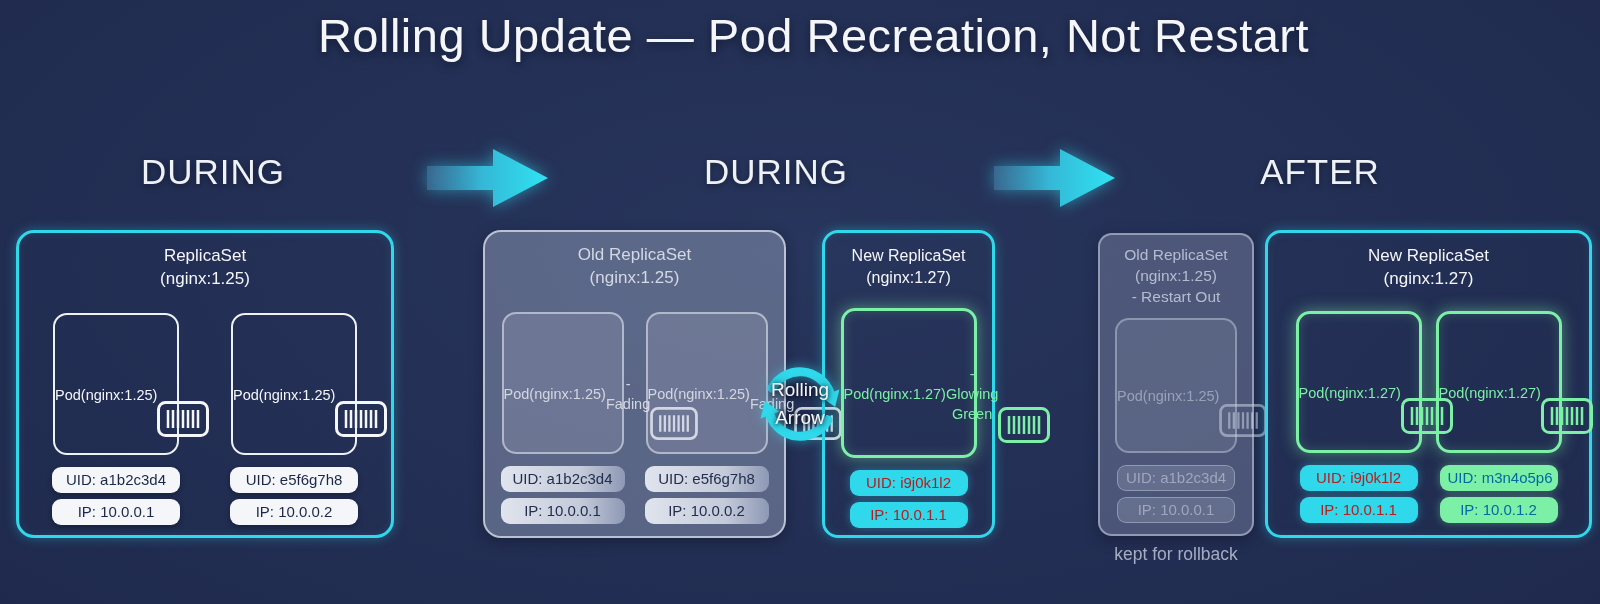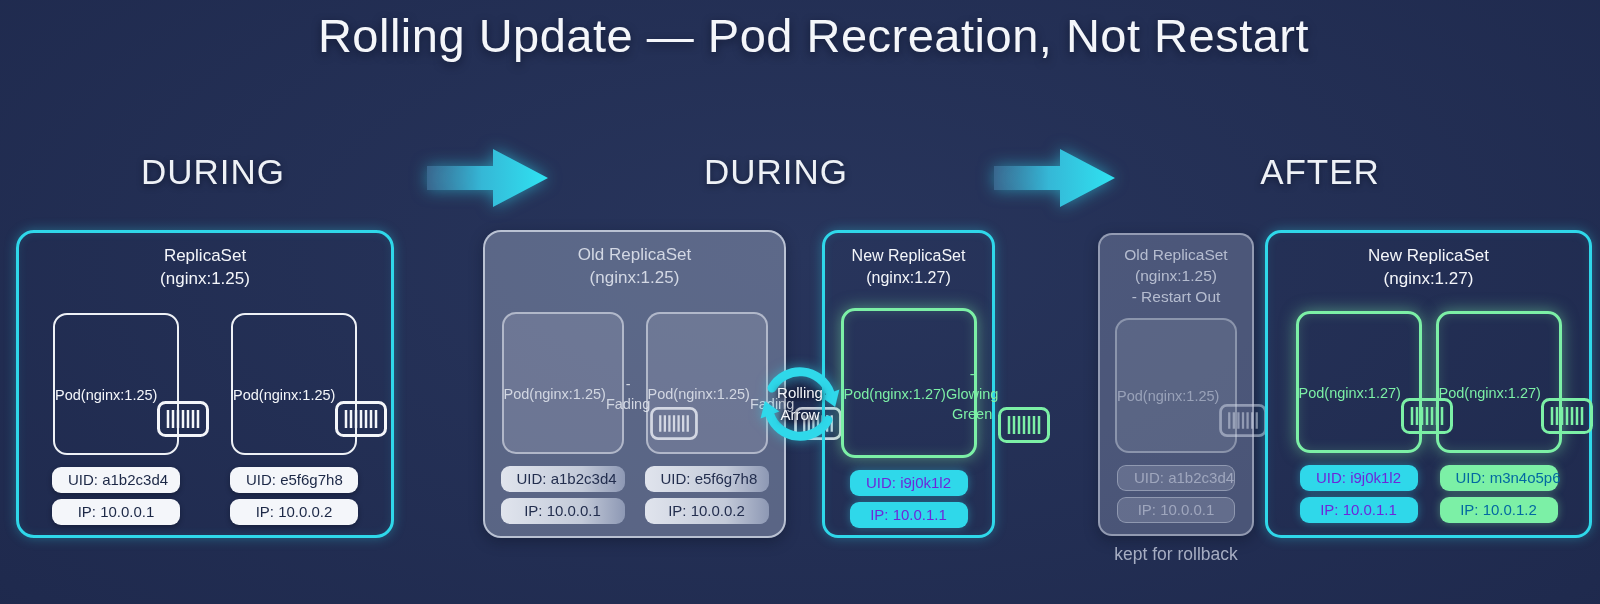--- a/index.html
+++ b/index.html
@@ -47,36 +47,36 @@
   .pod-green{border:3px solid #7cf0a6;color:#7cf0a6;box-shadow:0 0 16px rgba(124,240,166,.5), inset 0 0 12px rgba(124,240,166,.2);}
   .pod-green.big{width:136px;height:150px;}
   .pod-green.std{width:126px;height:142px;}
   .pod-line{font-size:14.5px;line-height:1.38;text-align:center;}
   .cicon{margin-top:auto;margin-bottom:16px;}
   .cicon svg{display:block;}
 
   .badge{
     box-sizing:border-box;margin-top:6px;height:26px;border-radius:9px;
     font-size:15px;font-weight:500;text-align:center;line-height:26px;
-    padding:0 16px;white-space:nowrap;
+    padding:0 8px;white-space:nowrap;
   }
   .badge.first{margin-top:12px;}
   .badge-white{background:#f4f6fa;color:#1c2846;box-shadow:0 2px 5px rgba(8,13,30,.4);}
   .badge-gray{background:linear-gradient(90deg,#e0e4ed 0%,#c3cad9 65%,#8d98b4 100%);color:#232e4e;}
-  .badge-cyan{background:#2fd8ea;color:#6d28d9;box-shadow:0 0 8px rgba(47,216,234,.4);}
+  .badge-cyan{background:#2fd8ea;color:#b91c1c;box-shadow:0 0 8px rgba(47,216,234,.4);}
   .badge-green{background:#7cf0a6;color:#0369a1;box-shadow:0 0 8px rgba(124,240,166,.4);}
   .badge-faded{background:rgba(217,223,237,.18);border:1.5px solid rgba(227,232,243,.35);color:rgba(208,214,229,.55);line-height:23px;}
   .w128{width:128px;} .w124{width:124px;} .w118{width:118px;}
 
   .caption{position:absolute;left:1092px;top:544px;width:168px;text-align:center;font-size:17.5px;color:#a6adc2;}
 
   .rolling-wrap{position:absolute;left:752px;top:350px;width:96px;height:108px;z-index:5;
     display:flex;align-items:center;justify-content:center;}
   .rolling-wrap svg{position:absolute;inset:0;width:100%;height:100%;filter:drop-shadow(0 0 6px rgba(47,216,234,.55));}
-  .rolling-label{position:relative;z-index:2;text-align:center;font-size:15px;line-height:1.45;color:#f4f6fa;
+  .rolling-label{position:relative;z-index:2;text-align:center;font-size:19px;line-height:1.45;color:#f4f6fa;
     text-shadow:0 1px 4px rgba(8,13,30,.9),0 0 8px rgba(8,13,30,.7);}
 </style>
 </head>
 <body>
 
 <div class="stage">
 
   <div class="title">Rolling Update — Pod Recreation, Not Restart</div>
 
   <div class="stage-label" style="left:213px;">DURING</div>

